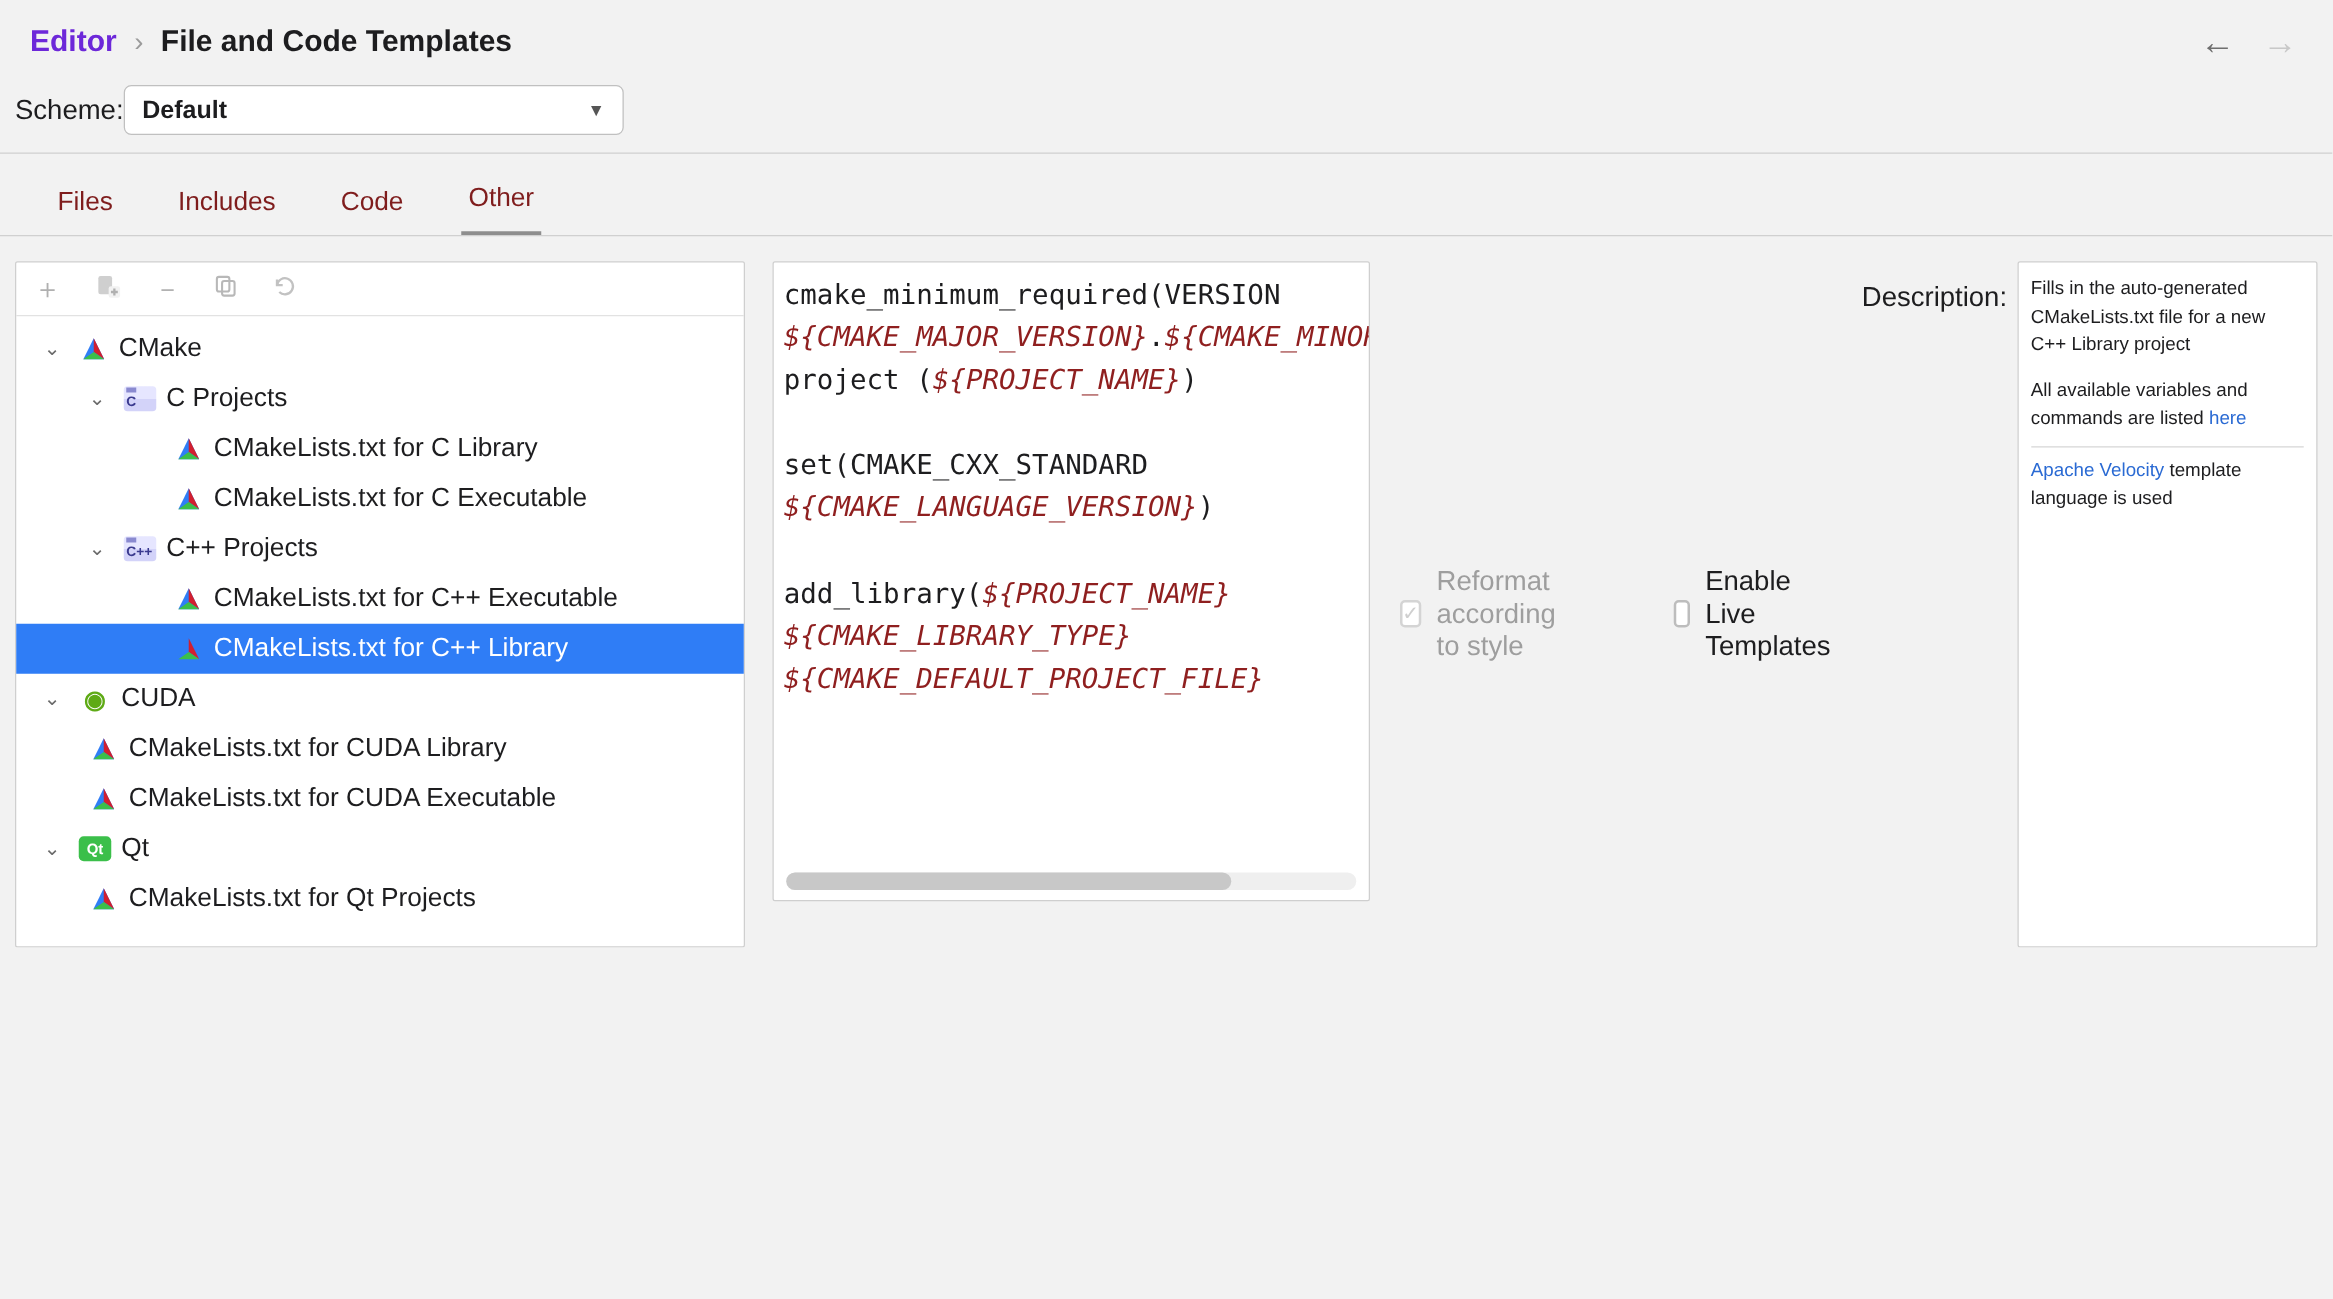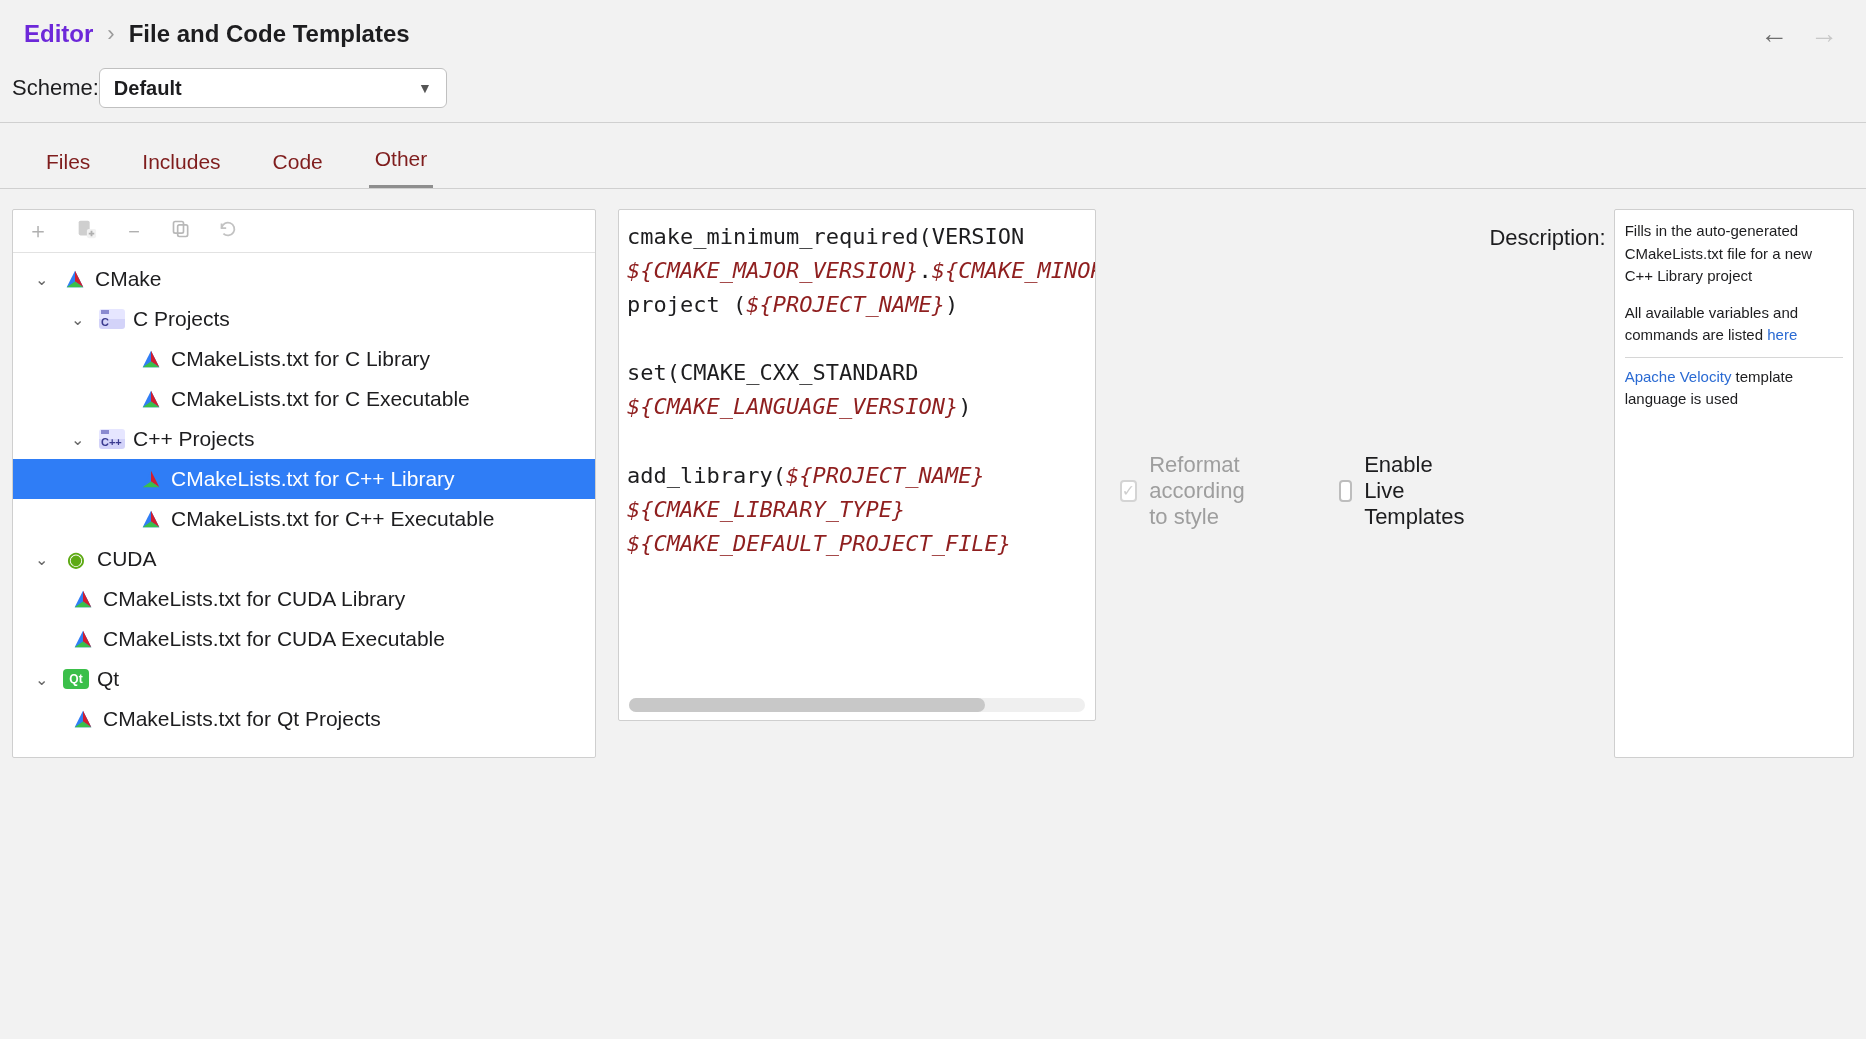--- a/index.html
+++ b/index.html
@@ -27,21 +27,21 @@
 
   
   .scheme-row{
     display:flex; align-items:center; 
     padding:12px 24px 14px 12px;
     border-bottom:1px solid #d0d0d0;
   }
   .scheme-label{font-size:22px;}
   .scheme-select{
     background:#fff; border:1px solid #c0c0c0; border-radius:6px;
-    height:40px; width:348px;
+    height:40px; width:400px;
     display:flex; align-items:center; justify-content:space-between;
     padding:0 14px; font-size:20px; font-weight:600;
   }
   .scheme-caret{color:#555; font-size:14px;}
 
   
   .tabs-row{
     display:flex; align-items:flex-end; gap:40px;
     padding:0 40px; margin-top:24px;
     border-bottom:1px solid #d0d0d0;
@@ -235,35 +235,35 @@
               <use href="#cmake-tri"></use>
             </svg>
           </span>
         <span>CMakeLists.txt for C Executable</span>
       </div>
       <div class="tree-row indent-1">
         <span class="disclosure">⌄</span>
         <span class="lang-ico">C++</span>
         <span>C++ Projects</span>
       </div>
+      <div class="tree-row indent-2">
+        <span class="ico cmake-ico">
+            <svg>
+              <use href="#cmake-tri"></use>
+            </svg>
+          </span>
+        <span>CMakeLists.txt for C++ Executable</span>
+      </div>
       <div class="tree-row indent-2 sel">
         <span class="ico cmake-ico">
             <svg>
               <use href="#cmake-tri"></use>
             </svg>
           </span>
         <span>CMakeLists.txt for C++ Library</span>
-      </div>
-      <div class="tree-row indent-2">
-        <span class="ico cmake-ico">
-            <svg>
-              <use href="#cmake-tri"></use>
-            </svg>
-          </span>
-        <span>CMakeLists.txt for C++ Executable</span>
       </div>
       <div class="tree-row indent-0">
         <span class="disclosure">⌄</span>
         <span class="nvidia-ico">◉</span>
         <span>CUDA</span>
       </div>
       <div class="tree-row indent-1">
         <span class="ico cmake-ico">
             <svg>
               <use href="#cmake-tri"></use>

